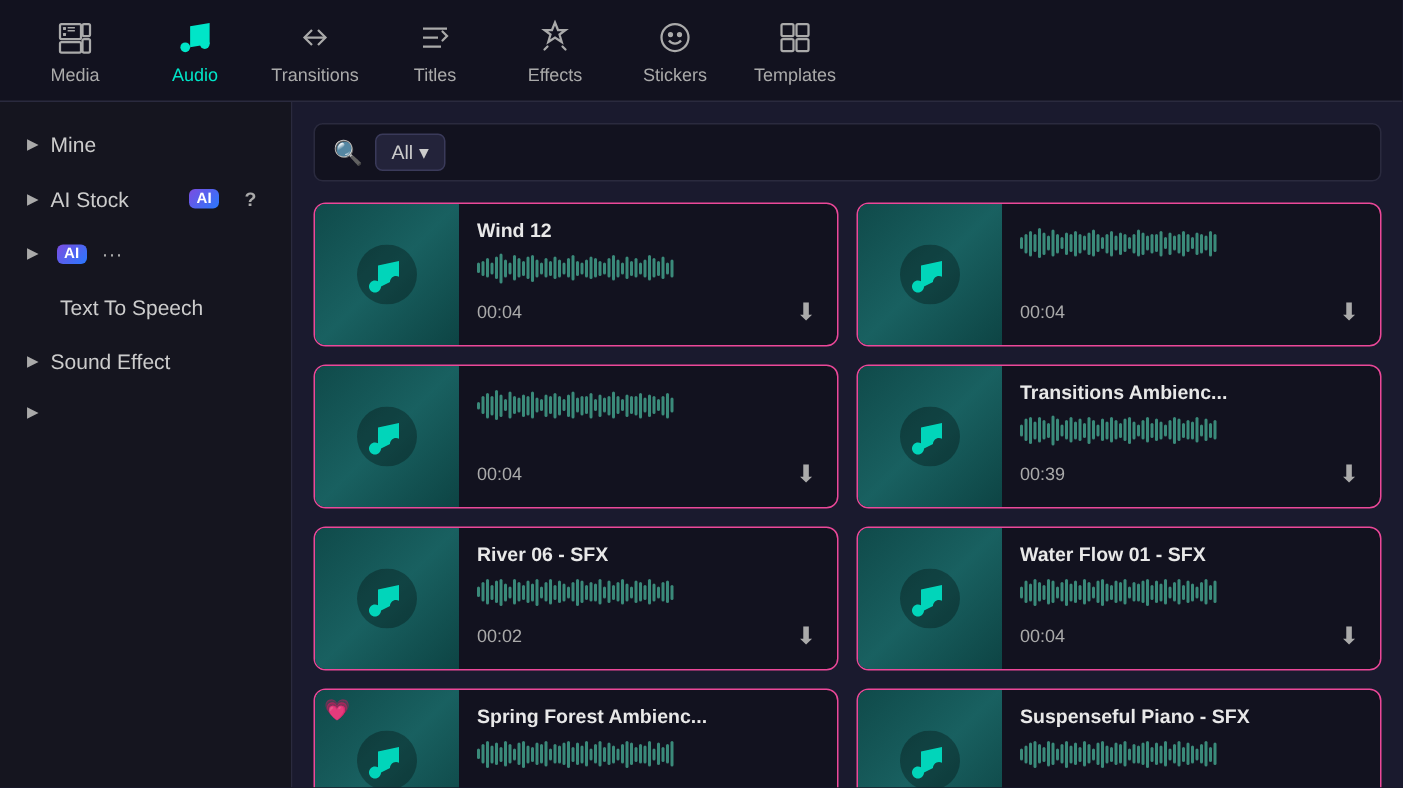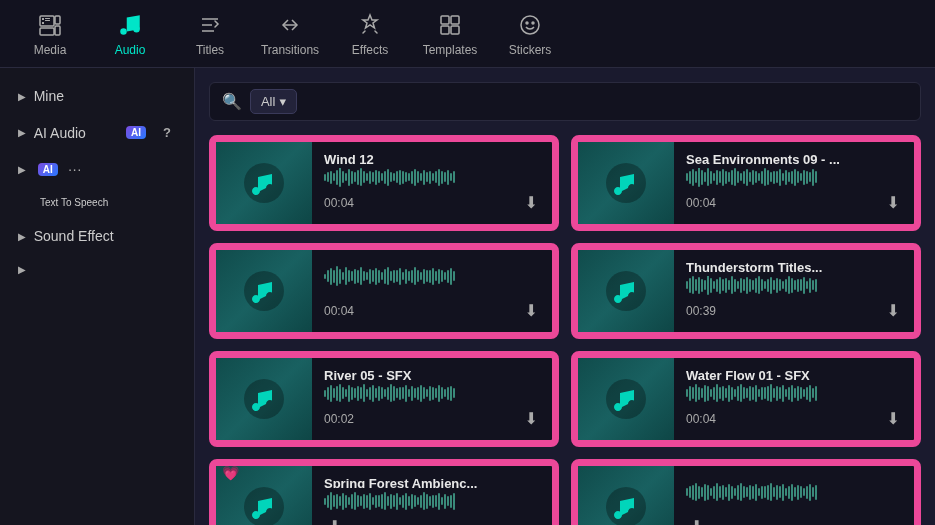--- a/index.html
+++ b/index.html
@@ -99,21 +99,21 @@
       color: #aaa;
       font-size: 14px;
       margin-left: 2px;
     }
     .sidebar-item-plain {
       display: flex;
       align-items: center;
       padding: 10px 18px 10px 40px;
       cursor: pointer;
       color: #ccc;
-      font-size: 10px;
+      font-size: 14px;
     }
 
     
     .content {
       flex: 1;
       background: #1a1a2e;
       padding: 14px;
       overflow: hidden;
     }
 
@@ -158,21 +158,21 @@
       gap: 12px;
     }
     .audio-card {
       display: flex;
       align-items: center;
       background: #12121f;
       border-radius: 8px;
       overflow: hidden;
       height: 96px;
       cursor: pointer;
-      border: 7px solid #ec4899;
+      border: 1px solid #ec4899;
       position: relative;
     }
     .audio-thumb {
       width: 96px;
       height: 96px;
       flex-shrink: 0;
       position: relative;
       background: linear-gradient(135deg, #1a4a4a, #0d2a2a);
       display: flex;
       align-items: center;
@@ -279,86 +279,86 @@
         <circle cx="6" cy="18" r="3"></circle>
         <circle cx="18" cy="16" r="3"></circle>
       </svg>
     </div>
     <span style="color:#00e5c8">Audio</span>
   </div>
 
   <div class="nav-item">
     <div class="nav-icon">
       <svg width="24" height="24" viewBox="0 0 24 24" fill="none" stroke="currentColor" stroke-width="1.5">
-        <path d="M4 6h16M4 12h10M4 18h12"></path>
-        <path d="M17 14l3-3-3-3" stroke-linecap="round"></path>
-      </svg>
-    </div>
-    <span>Titles</span>
-  </div>
-
-  <div class="nav-item">
-    <div class="nav-icon">
-      <svg width="24" height="24" viewBox="0 0 24 24" fill="none" stroke="currentColor" stroke-width="1.5">
         <path d="M5 12h14"></path>
         <path d="M14 7l5 5-5 5"></path>
         <path d="M10 7L5 12l5 5"></path>
       </svg>
     </div>
     <span>Transitions</span>
+  </div>
+
+  <div class="nav-item">
+    <div class="nav-icon">
+      <svg width="24" height="24" viewBox="0 0 24 24" fill="none" stroke="currentColor" stroke-width="1.5">
+        <path d="M4 6h16M4 12h10M4 18h12"></path>
+        <path d="M17 14l3-3-3-3" stroke-linecap="round"></path>
+      </svg>
+    </div>
+    <span>Titles</span>
   </div>
 
   <div class="nav-item">
     <div class="nav-icon">
       <svg width="24" height="24" viewBox="0 0 24 24" fill="none" stroke="currentColor" stroke-width="1.5">
         <path d="M12 2l2 5h5l-4 3 1.5 5L12 12l-4.5 3 1.5-5-4-3h5z"></path>
         <path d="M5 20l2-2M19 20l-2-2" stroke-linecap="round"></path>
       </svg>
     </div>
     <span>Effects</span>
   </div>
 
+
+  <div class="nav-item">
+    <div class="nav-icon">
+      <svg width="24" height="24" viewBox="0 0 24 24" fill="none" stroke="currentColor" stroke-width="1.5">
+        <circle cx="12" cy="12" r="9"></circle>
+        <path d="M8 14s1.5 2 4 2 4-2 4-2"></path>
+        <circle cx="9" cy="10" r="1" fill="currentColor"></circle>
+        <circle cx="15" cy="10" r="1" fill="currentColor"></circle>
+      </svg>
+    </div>
+    <span>Stickers</span>
+  </div>
 
   <div class="nav-item">
     <div class="nav-icon">
       <svg width="24" height="24" viewBox="0 0 24 24" fill="none" stroke="currentColor" stroke-width="1.5">
         <rect x="3" y="3" width="8" height="8" rx="1"></rect>
         <rect x="13" y="3" width="8" height="8" rx="1"></rect>
         <rect x="3" y="13" width="8" height="8" rx="1"></rect>
         <rect x="13" y="13" width="8" height="8" rx="1"></rect>
       </svg>
     </div>
     <span>Templates</span>
   </div>
-
-  <div class="nav-item">
-    <div class="nav-icon">
-      <svg width="24" height="24" viewBox="0 0 24 24" fill="none" stroke="currentColor" stroke-width="1.5">
-        <circle cx="12" cy="12" r="9"></circle>
-        <path d="M8 14s1.5 2 4 2 4-2 4-2"></path>
-        <circle cx="9" cy="10" r="1" fill="currentColor"></circle>
-        <circle cx="15" cy="10" r="1" fill="currentColor"></circle>
-      </svg>
-    </div>
-    <span>Stickers</span>
-  </div>
 </div>
 
 <div class="main">
 
   <div class="sidebar">
 
     <div class="sidebar-item">
       <span class="sidebar-chevron">▶</span>
       <span class="sidebar-label">Mine</span>
     </div>
 
     <div class="sidebar-item">
       <span class="sidebar-chevron">▶</span>
-      <span class="sidebar-label">AI Audio</span>
+      <span class="sidebar-label">AI Stock</span>
       <span class="badge badge-ai">AI</span>
       <span class="badge badge-question">?</span>
     </div>
 
     <div class="sidebar-item">
       <span class="sidebar-chevron">▶</span>
       <span class="badge badge-ai2">AI</span>
       <span class="badge-dots">···</span>
     </div>
 
@@ -458,21 +458,20 @@
       <div class="audio-thumb-overlay"></div>
 
       <div class="music-note-icon">
         <svg viewBox="0 0 40 40" fill="none">
           <circle cx="20" cy="20" r="20" fill="rgba(0,0,0,0.3)"></circle>
           <path d="M16 28c0 2.2-1.8 4-4 4s-4-1.8-4-4 1.8-4 4-4c.7 0 1.4.2 2 .5V14l14-3v10.5c-.6-.3-1.3-.5-2-.5-2.2 0-4 1.8-4 4z" fill="#00e5c8" opacity="0.9"></path>
         </svg>
       </div>
     </div>
     <div class="audio-info">
-      <div class="audio-title">Sea Environments 09 - ...</div>
       <div class="waveform">
               <div class="waveform-bar" style="height:8px"></div>
               <div class="waveform-bar" style="height:13px"></div>
               <div class="waveform-bar" style="height:17px"></div>
               <div class="waveform-bar" style="height:12px"></div>
               <div class="waveform-bar" style="height:20px"></div>
               <div class="waveform-bar" style="height:15px"></div>
               <div class="waveform-bar" style="height:10px"></div>
               <div class="waveform-bar" style="height:18px"></div>
               <div class="waveform-bar" style="height:13px"></div>
@@ -587,21 +586,21 @@
       <div class="audio-thumb-overlay"></div>
 
       <div class="music-note-icon">
         <svg viewBox="0 0 40 40" fill="none">
           <circle cx="20" cy="20" r="20" fill="rgba(0,0,0,0.3)"></circle>
           <path d="M16 28c0 2.2-1.8 4-4 4s-4-1.8-4-4 1.8-4 4-4c.7 0 1.4.2 2 .5V14l14-3v10.5c-.6-.3-1.3-.5-2-.5-2.2 0-4 1.8-4 4z" fill="#00e5c8" opacity="0.9"></path>
         </svg>
       </div>
     </div>
     <div class="audio-info">
-      <div class="audio-title">Thunderstorm Titles...</div>
+      <div class="audio-title">Transitions Ambienc...</div>
       <div class="waveform">
               <div class="waveform-bar" style="height:8px"></div>
               <div class="waveform-bar" style="height:15px"></div>
               <div class="waveform-bar" style="height:18px"></div>
               <div class="waveform-bar" style="height:12px"></div>
               <div class="waveform-bar" style="height:17px"></div>
               <div class="waveform-bar" style="height:13px"></div>
               <div class="waveform-bar" style="height:10px"></div>
               <div class="waveform-bar" style="height:20px"></div>
               <div class="waveform-bar" style="height:15px"></div>
@@ -652,21 +651,21 @@
       <div class="audio-thumb-overlay"></div>
 
       <div class="music-note-icon">
         <svg viewBox="0 0 40 40" fill="none">
           <circle cx="20" cy="20" r="20" fill="rgba(0,0,0,0.3)"></circle>
           <path d="M16 28c0 2.2-1.8 4-4 4s-4-1.8-4-4 1.8-4 4-4c.7 0 1.4.2 2 .5V14l14-3v10.5c-.6-.3-1.3-.5-2-.5-2.2 0-4 1.8-4 4z" fill="#00e5c8" opacity="0.9"></path>
         </svg>
       </div>
     </div>
     <div class="audio-info">
-      <div class="audio-title">River 05 - SFX</div>
+      <div class="audio-title">River 06 - SFX</div>
       <div class="waveform">
               <div class="waveform-bar" style="height:7px"></div>
               <div class="waveform-bar" style="height:13px"></div>
               <div class="waveform-bar" style="height:17px"></div>
               <div class="waveform-bar" style="height:10px"></div>
               <div class="waveform-bar" style="height:15px"></div>
               <div class="waveform-bar" style="height:18px"></div>
               <div class="waveform-bar" style="height:12px"></div>
               <div class="waveform-bar" style="height:8px"></div>
               <div class="waveform-bar" style="height:17px"></div>
@@ -847,20 +846,21 @@
       <div class="audio-thumb-overlay"></div>
 
       <div class="music-note-icon">
         <svg viewBox="0 0 40 40" fill="none">
           <circle cx="20" cy="20" r="20" fill="rgba(0,0,0,0.3)"></circle>
           <path d="M16 28c0 2.2-1.8 4-4 4s-4-1.8-4-4 1.8-4 4-4c.7 0 1.4.2 2 .5V14l14-3v10.5c-.6-.3-1.3-.5-2-.5-2.2 0-4 1.8-4 4z" fill="#00e5c8" opacity="0.9"></path>
         </svg>
       </div>
     </div>
     <div class="audio-info">
+      <div class="audio-title">Suspenseful Piano - SFX</div>
       <div class="waveform">
               <div class="waveform-bar" style="height:8px"></div>
               <div class="waveform-bar" style="height:12px"></div>
               <div class="waveform-bar" style="height:15px"></div>
               <div class="waveform-bar" style="height:18px"></div>
               <div class="waveform-bar" style="height:13px"></div>
               <div class="waveform-bar" style="height:10px"></div>
               <div class="waveform-bar" style="height:17px"></div>
               <div class="waveform-bar" style="height:15px"></div>
               <div class="waveform-bar" style="height:8px"></div>

